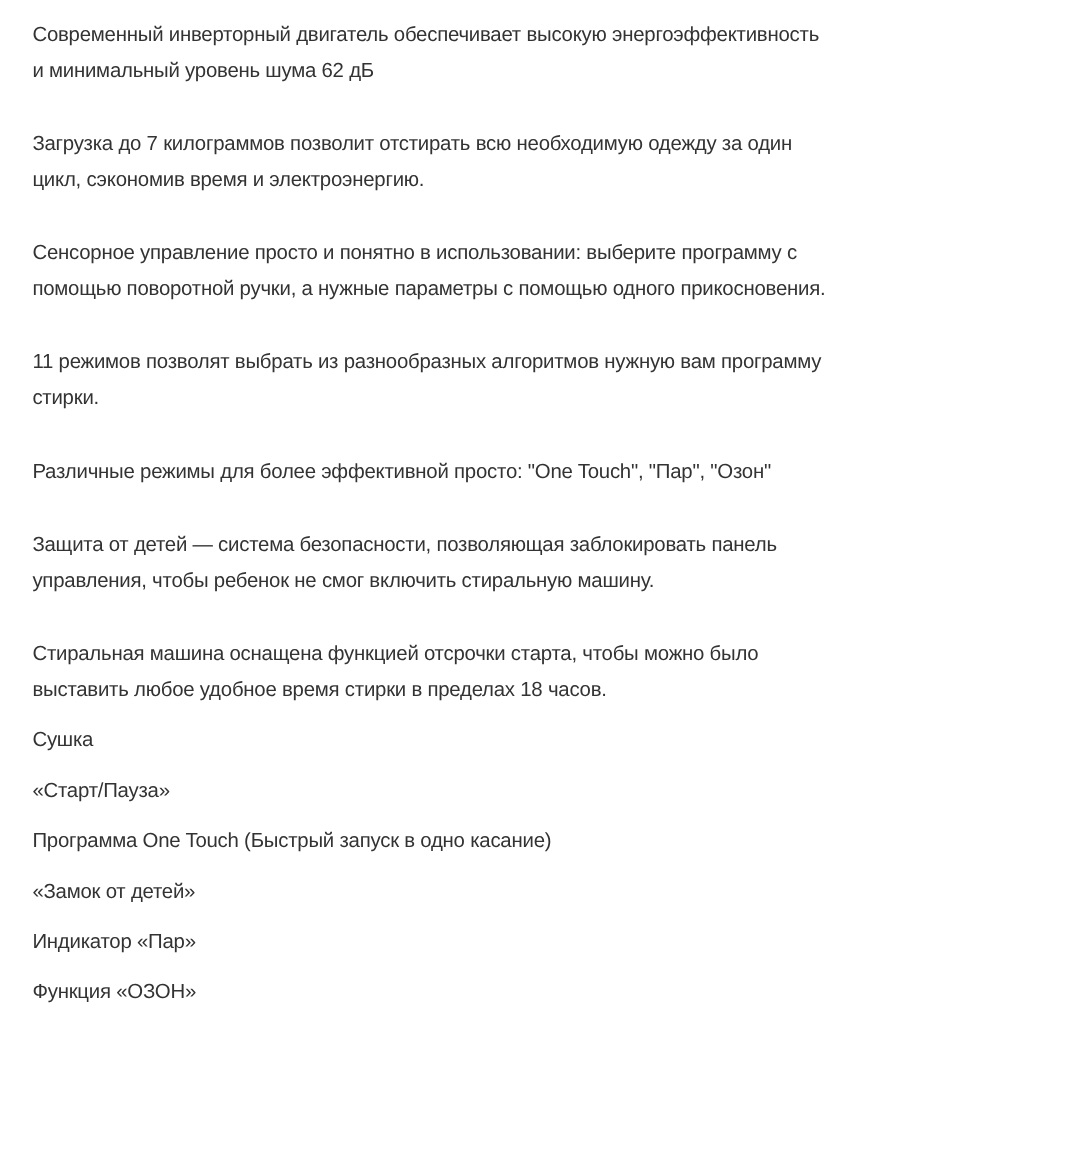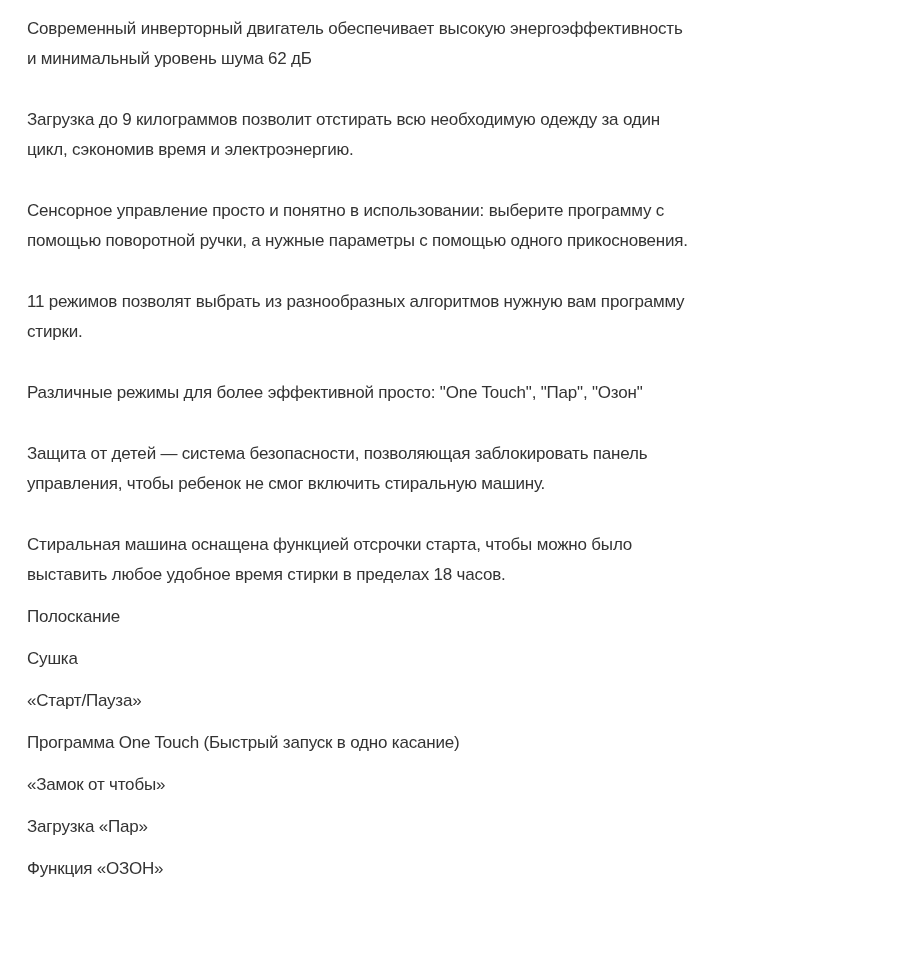--- a/index.html
+++ b/index.html
@@ -31,30 +31,29 @@
   .feature-item {
     margin: 0 0 12px 0;
   }
 </style>
 </head>
 <body>
 
 <div class="doc">
 
   <p class="para">Современный инверторный двигатель обеспечивает высокую энергоэффективность и минимальный уровень шума 62 дБ</p>
-  <p class="para">Загрузка до 9 килограммов позволит отстирать всю необходимую одежду за один цикл, сэкономив время и электроэнергию.</p>
+  <p class="para">Загрузка до 7 килограммов позволит отстирать всю необходимую одежду за один цикл, сэкономив время и электроэнергию.</p>
   <p class="para">Сенсорное управление просто и понятно в использовании: выберите программу с помощью поворотной ручки, а нужные параметры с помощью одного прикосновения.</p>
   <p class="para">11 режимов позволят выбрать из разнообразных алгоритмов нужную вам программу стирки.</p>
   <p class="para">Различные режимы для более эффективной просто: "One Touch", "Пар", "Озон"</p>
   <p class="para">Защита от детей — система безопасности, позволяющая заблокировать панель управления, чтобы ребенок не смог включить стиральную машину.</p>
   <p class="para">Стиральная машина оснащена функцией отсрочки старта, чтобы можно было выставить любое удобное время стирки в пределах 18 часов.</p>
 
   <div class="features">
-    <div class="feature-item">Полоскание</div>
     <div class="feature-item">Сушка</div>
     <div class="feature-item">«Старт/Пауза»</div>
     <div class="feature-item">Программа One Touch (Быстрый запуск в одно касание)</div>
-    <div class="feature-item">«Замок от чтобы»</div>
-    <div class="feature-item">Загрузка «Пар»</div>
+    <div class="feature-item">«Замок от детей»</div>
+    <div class="feature-item">Индикатор «Пар»</div>
     <div class="feature-item">Функция «ОЗОН»</div>
   </div>
 
 </div>
 
 </body></html>

